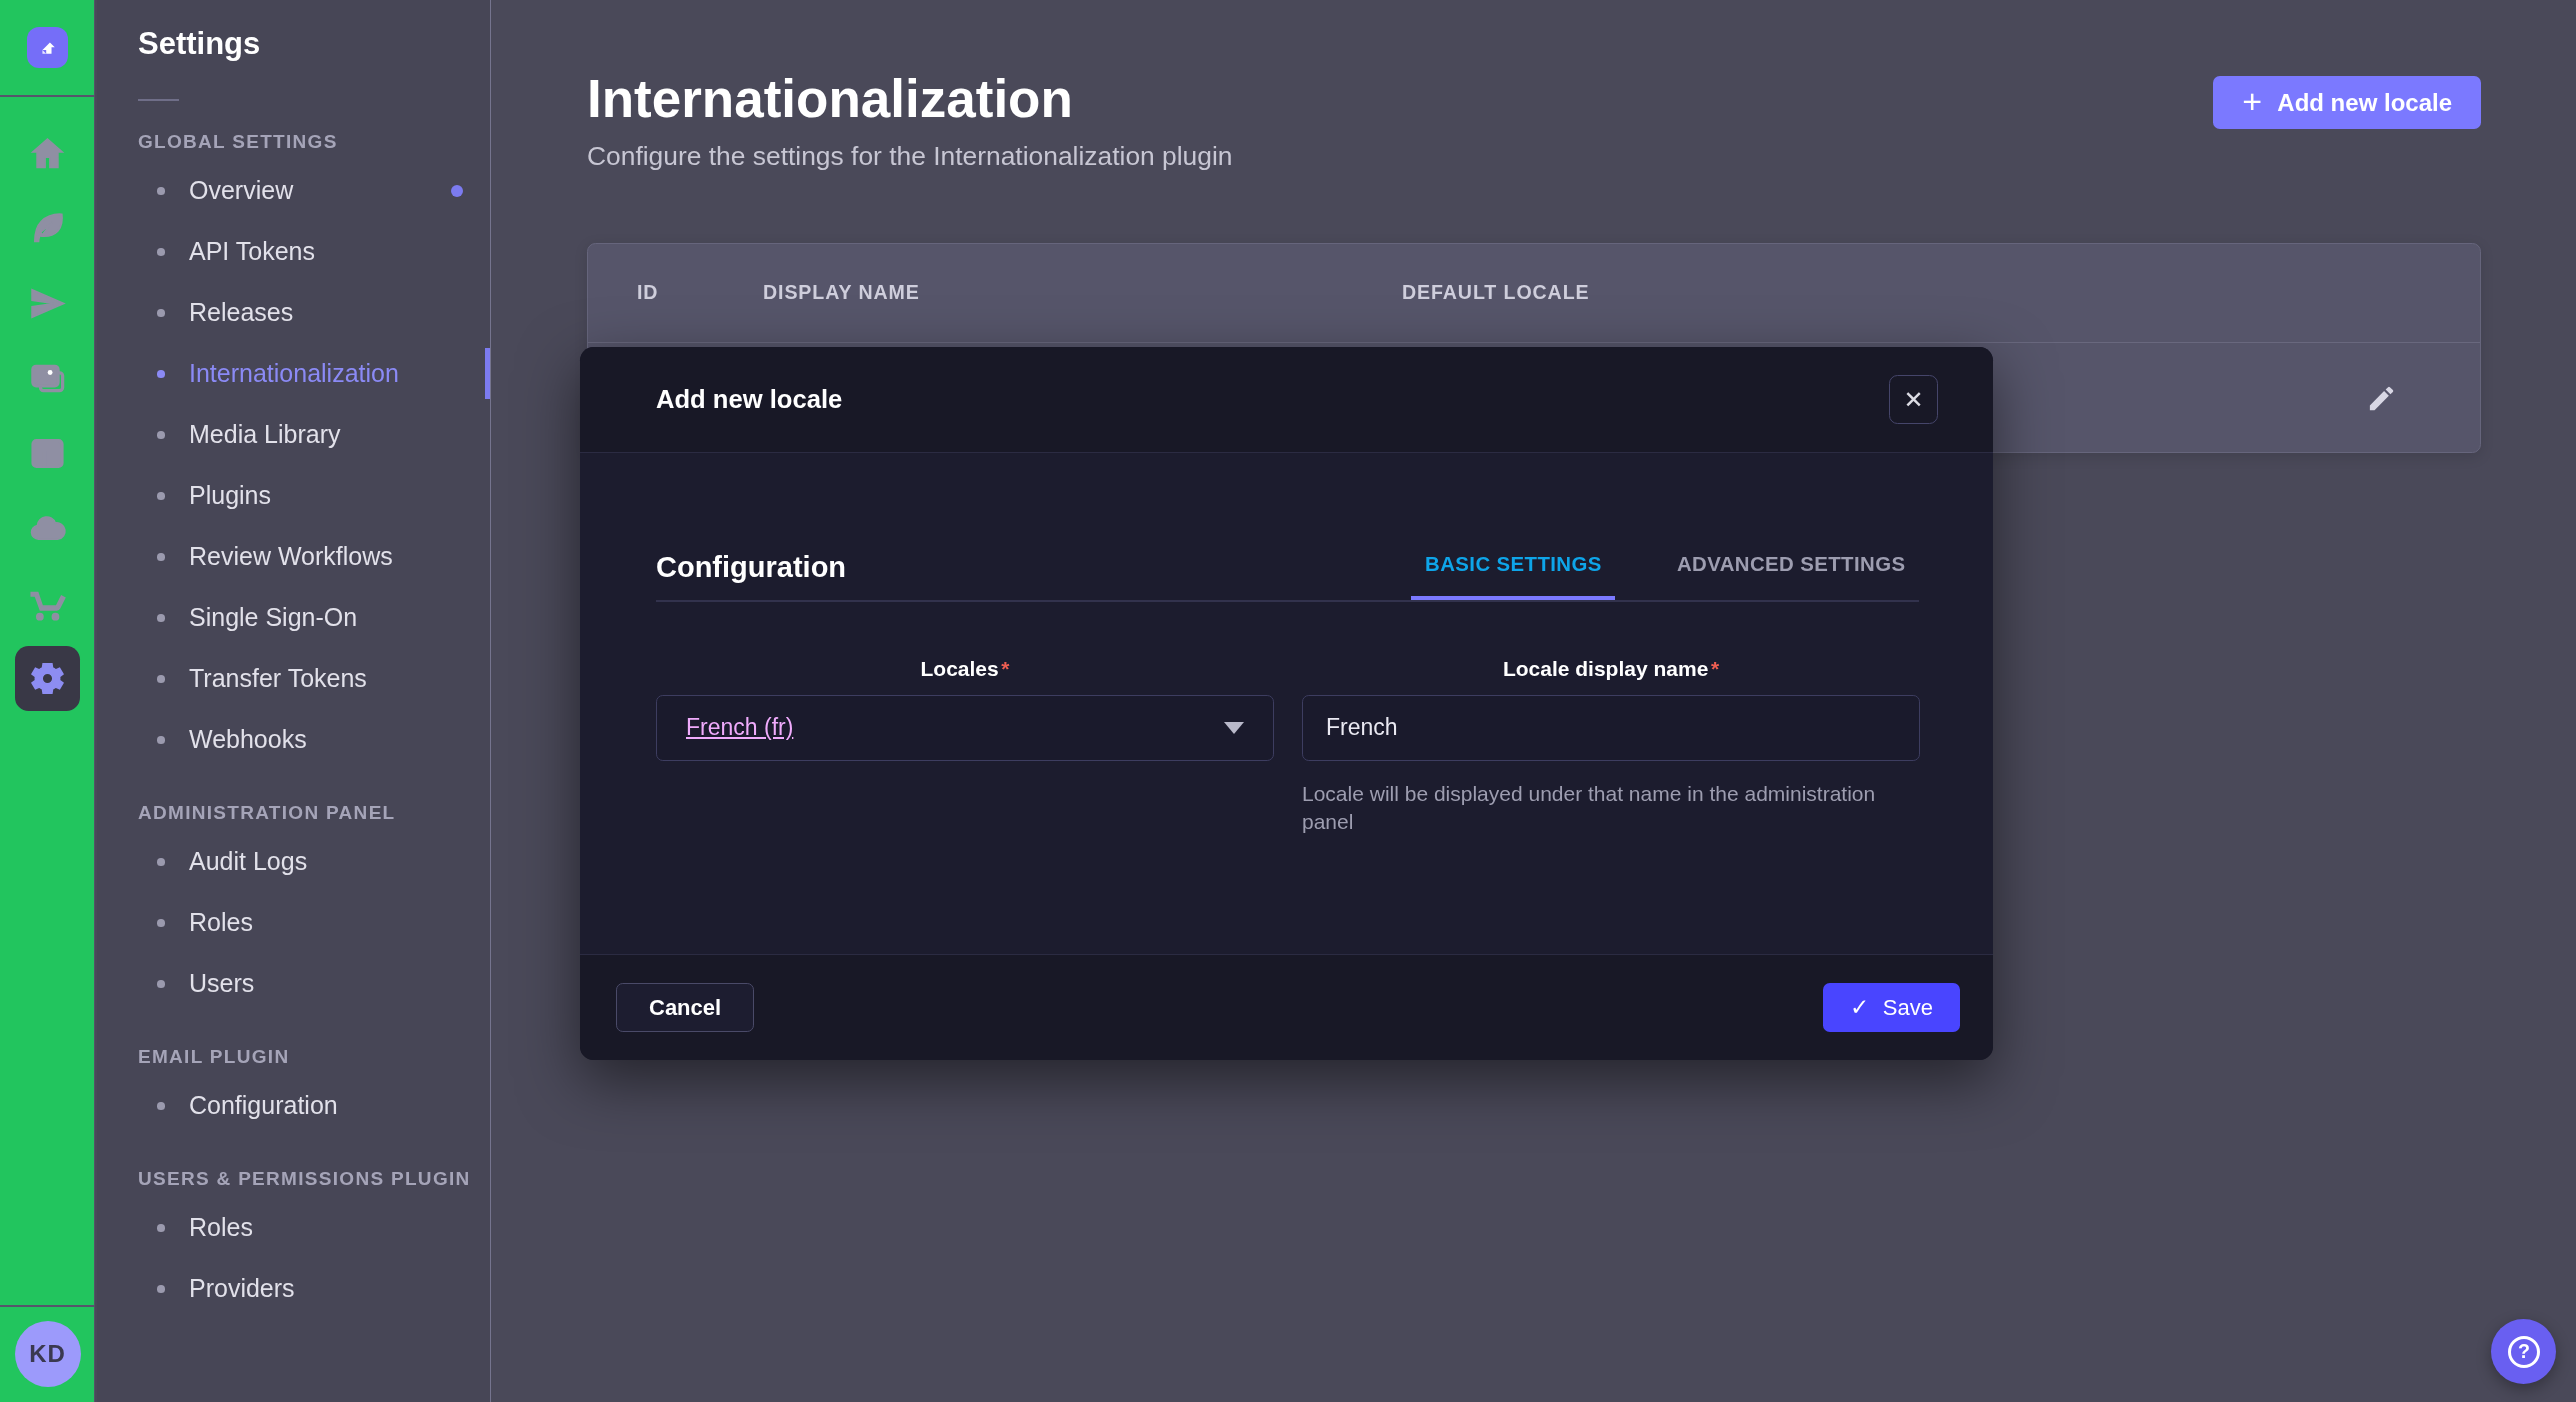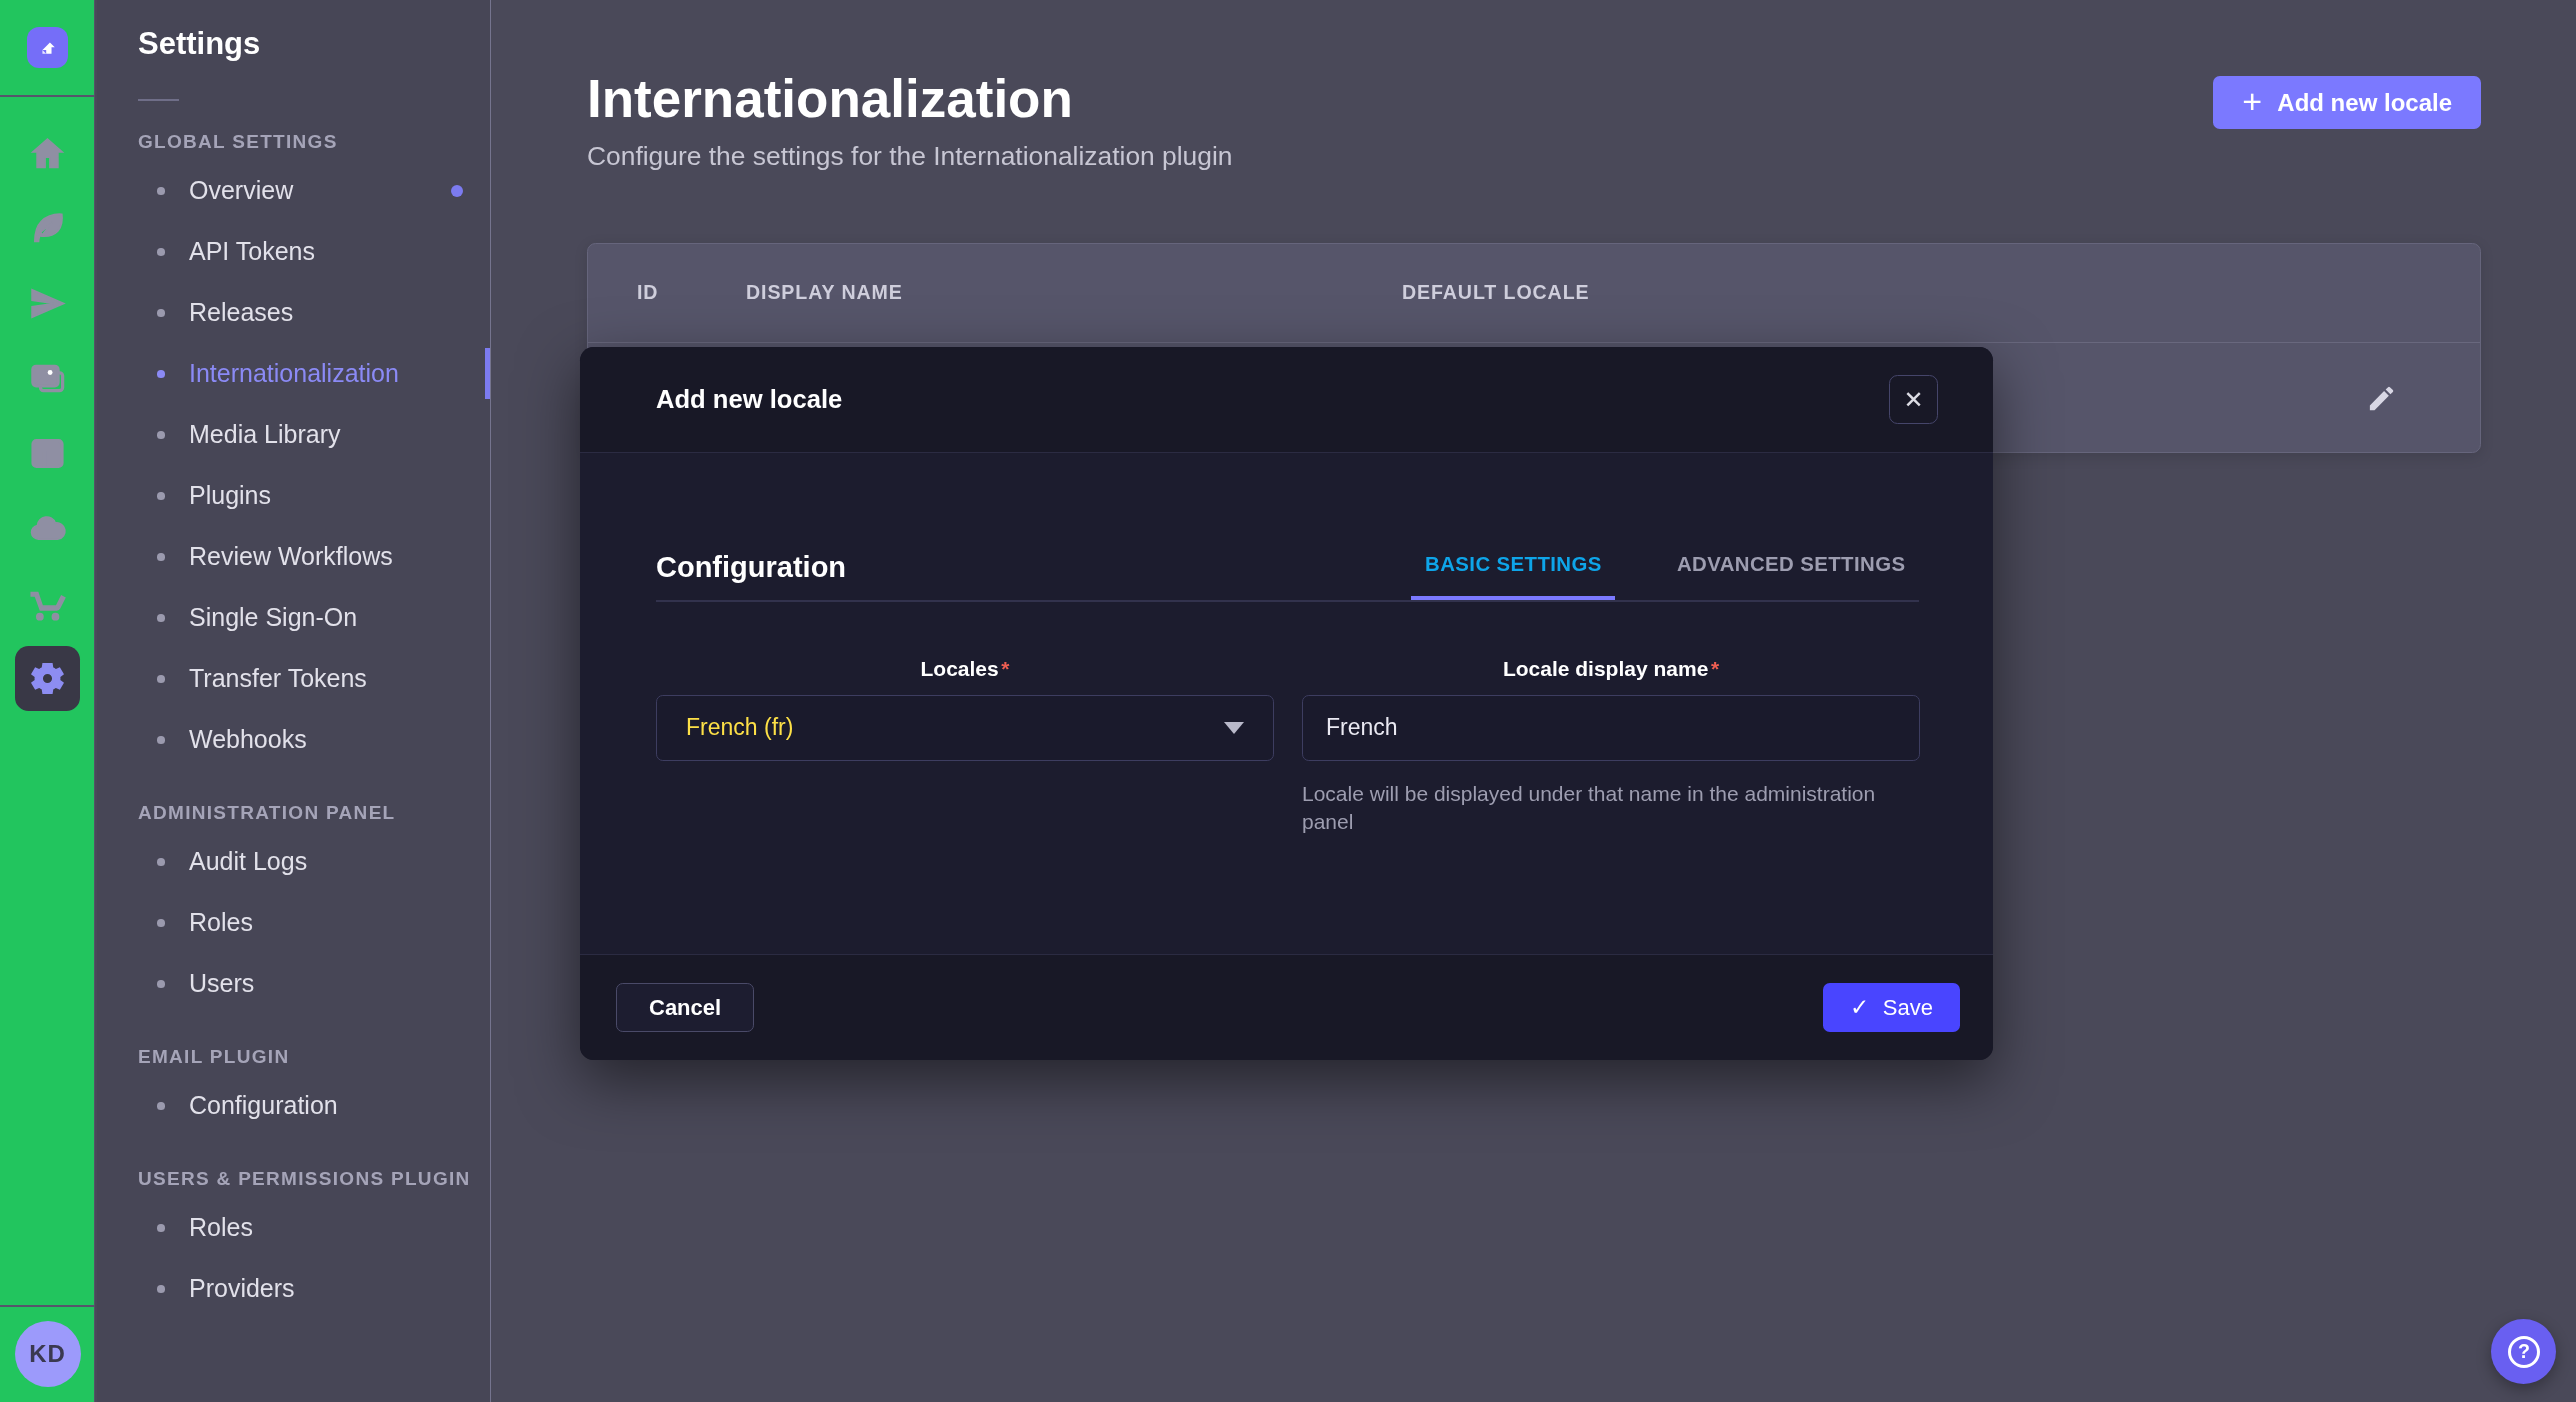--- a/index.html
+++ b/index.html
@@ -82,21 +82,21 @@
   .add-btn .lbl { font-size:24px; font-weight:bold; }
 
   .table-card {
     position:absolute; left:95px; right:95px; top:243px; height:210px;
     background:#56556A; border:1.7px solid #66657C; border-radius:8.5px;
     box-shadow:0 3.4px 13.6px rgba(0,0,0,0.12);
   }
   .table-head { position:relative; height:99px; border-bottom:1.7px solid #69687E; }
   .th { position:absolute; top:37px; font-size:19.6px; font-weight:bold; letter-spacing:0.9px; color:#CFCEDC; }
   .th-id { left:49px; }
-  .th-name { left:158px; }
+  .th-name { left:175px; }
   .th-locale { left:814px; }
   .table-row { position:relative; height:108px; }
   .row-edit {
     position:absolute; right:75px; top:31px; width:48px; height:48px; border:none; background:transparent;
     display:flex; align-items:center; justify-content:center; cursor:pointer;
   }
   .row-edit svg { width:31px; height:31px; fill:#D8D7E4; }
 
   
   .modal {
@@ -134,21 +134,21 @@
 
   .fields-row { position:absolute; left:0; top:204px; display:flex; gap:28px; }
   .field { width:618px; }
   .field-label { font-size:21px; font-weight:bold; color:#FFFFFF; margin-bottom:13.6px;text-align:center; }
   .req { color:#EE5E52; margin-left:2.6px; }
   .control {
     width:618px; height:66px; border:1.7px solid #3D3D60; border-radius:6.8px;
     background:#1A1A2C; display:flex; align-items:center; padding:0 29px;
   }
   .select-control { cursor:pointer; }
-  .select-value { font-size:23px; color:#fde047; }
+  .select-value { font-size:23px; color:#f0abfc;text-decoration:underline; }
   .caret {
     margin-left:auto; width:0; height:0;
     border-left:10.2px solid transparent; border-right:10.2px solid transparent;
     border-top:12.8px solid #B9B9CA;
   }
   .text-input {
     width:618px; height:66px; border:1.7px solid #3D3D60; border-radius:6.8px;
     background:#1A1A2C; color:#EAE9F2; font-size:23px; padding:0 23px;
     font-family:"Liberation Sans", sans-serif; outline:none;
   }

